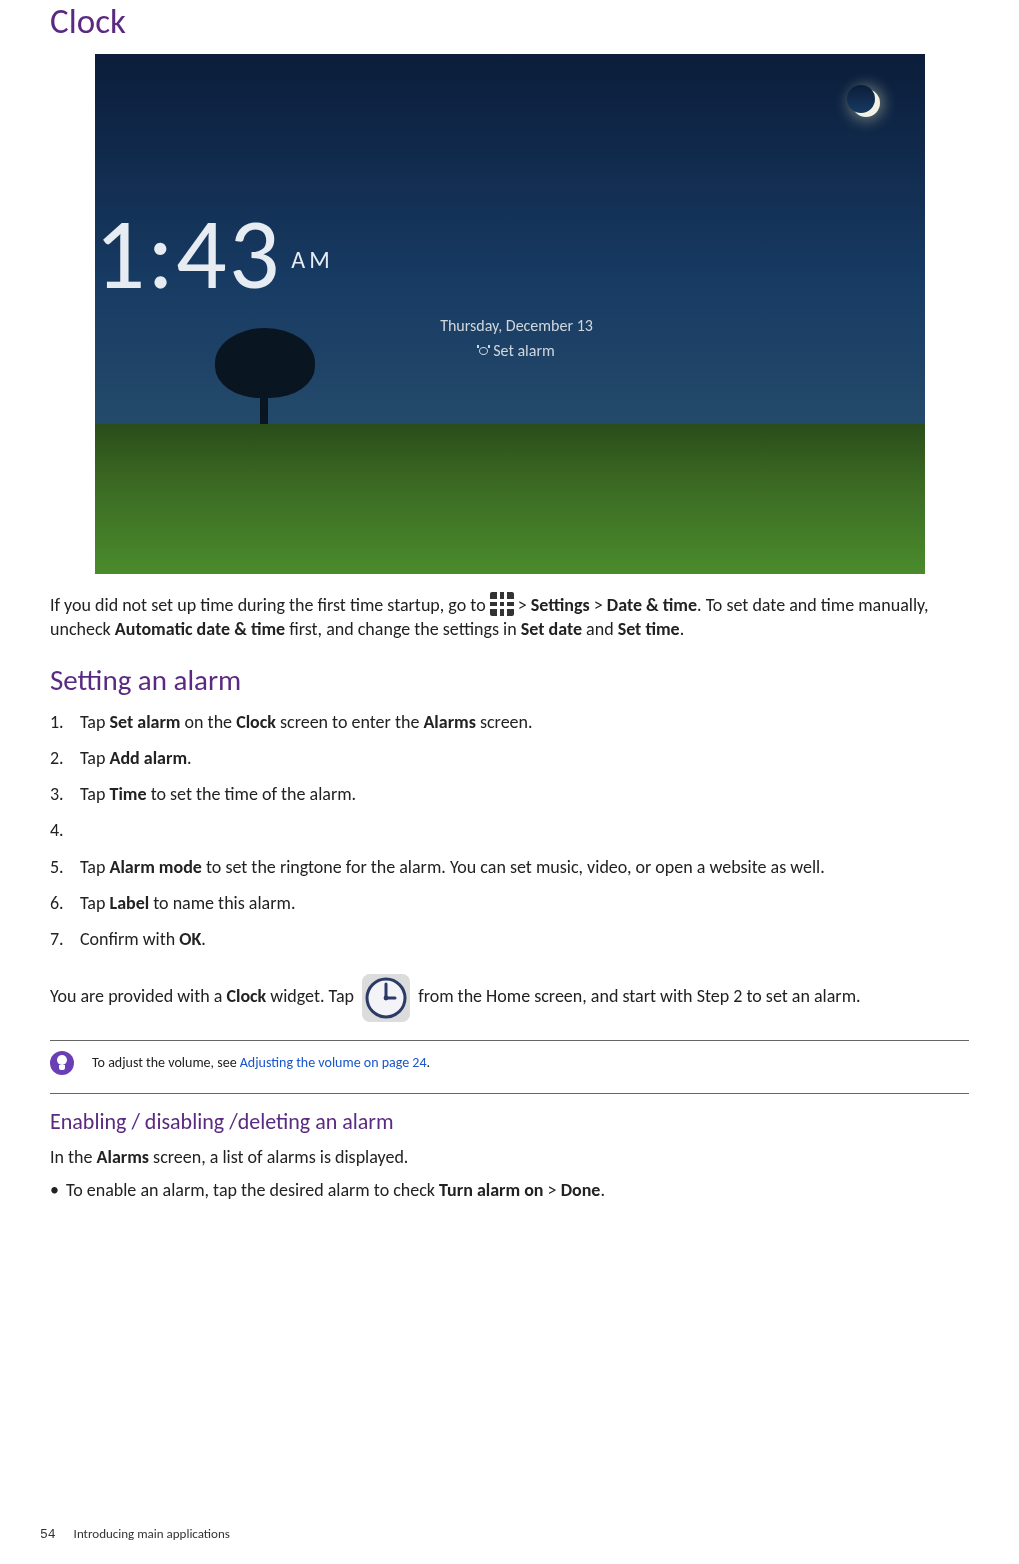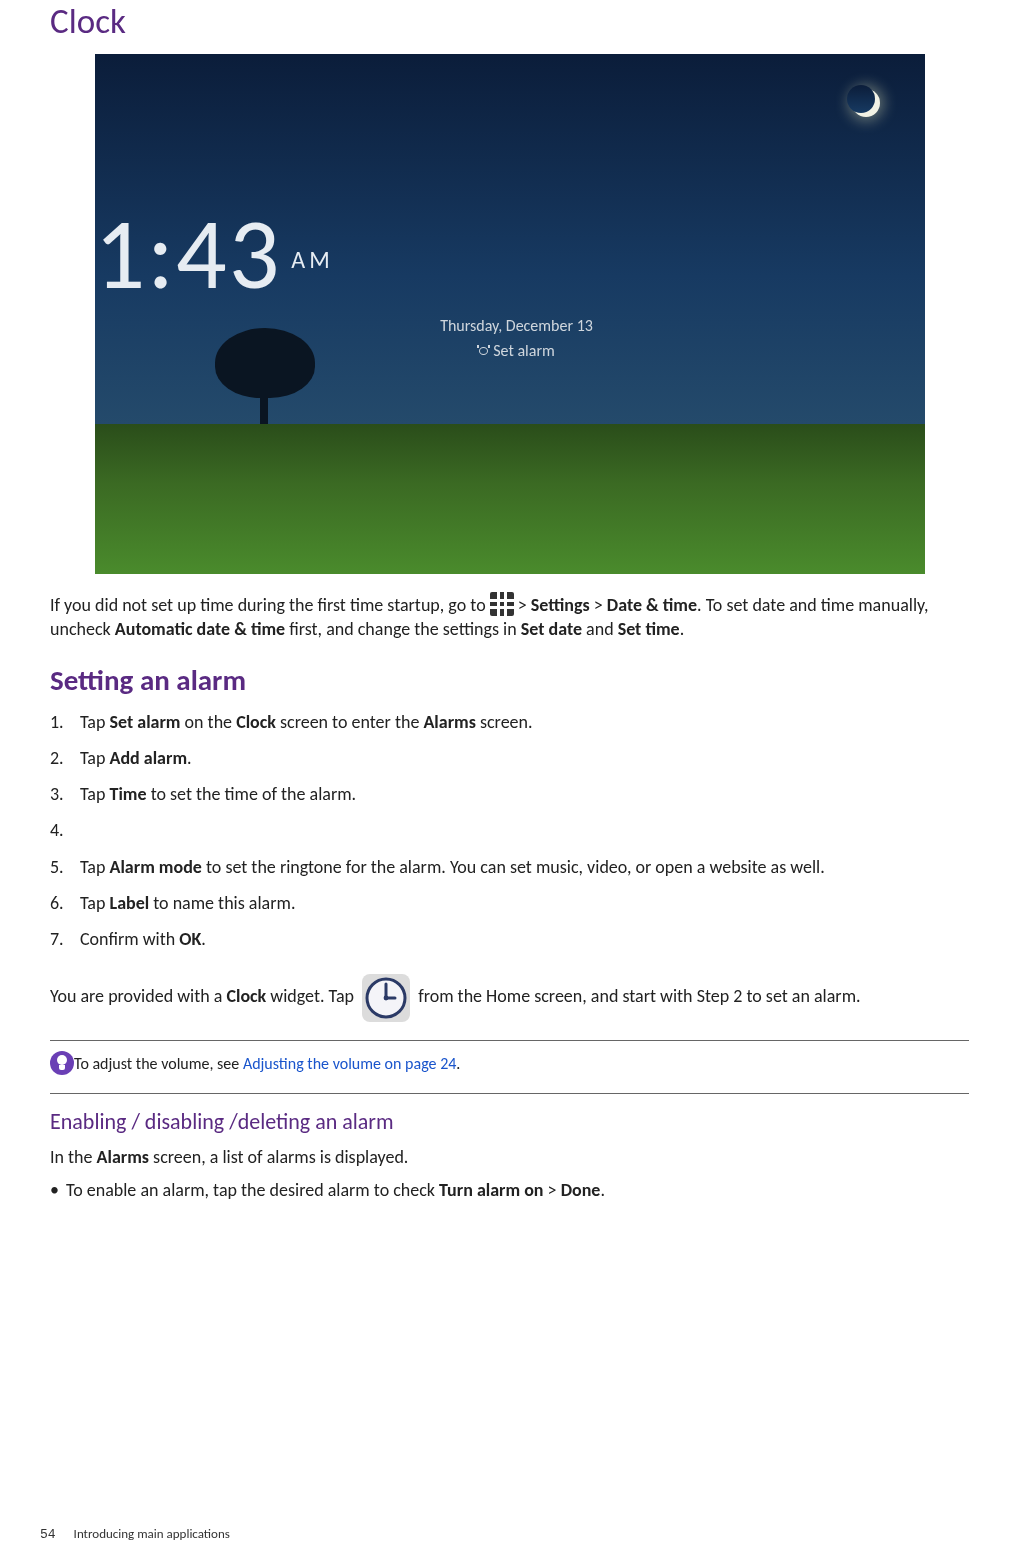--- a/index.html
+++ b/index.html
@@ -19,21 +19,21 @@
     box-sizing: border-box;
   }
   h1.purple-heading {
     color: #5a2a82;
     font-weight: normal;
     font-size: 35px;
     margin: 0 0 12px 0;
   }
   h2.purple-heading {
     color: #5a2a82;
-    font-weight: bold;
+    font-weight: normal;
     font-size: 29px;
     margin: 20px 0 10px 0;
   }
   h3.purple-heading {
     color: #5a2a82;
     font-weight: normal;
     font-size: 22px;
     margin: 14px 0 8px 0;
   }
   .para { margin: 10px 0; line-height: 1.35; }
@@ -101,21 +101,21 @@
   .tree { position:absolute; bottom:-2px; left:110px; width:120px; height:90px; }
   .tree::before{content:"";position:absolute;left:55px;bottom:0;width:8px;height:38px;background:#0a1522;}
   .tree::after{content:"";position:absolute;left:10px;bottom:28px;width:100px;height:70px;border-radius:50% 50% 45% 45%;background:#0a1522;}
   .screenshot-grass {
     height: 150px;
     background: linear-gradient(to bottom, #2a4d1a 0%, #3b6a23 40%, #4a8b2c 100%);
   }
 
   
   .tip-sep { border:0; border-top:1px solid #666; margin: 18px 0 10px 0; }
-  .tip-row { display:flex; align-items:flex-start; gap:0; margin-bottom:6px; font-size:16px;}
+  .tip-row { display:flex; align-items:flex-start; gap:18px; margin-bottom:6px; font-size:14px;}
   .tip-bulb {
     width:24px; height:24px; border-radius:50%;
     background:#6a3fb5; flex:0 0 24px; position:relative;
   }
   .tip-bulb::before{content:"";position:absolute;left:7px;top:4px;width:10px;height:10px;border-radius:50%;background:#fff;}
   .tip-bulb::after{content:"";position:absolute;left:9px;top:14px;width:6px;height:5px;background:#fff;border-radius:0 0 2px 2px;}
   a.link { color:#1a55cc; text-decoration:none; }
 
   .subsection { margin-left: 0; }
 

